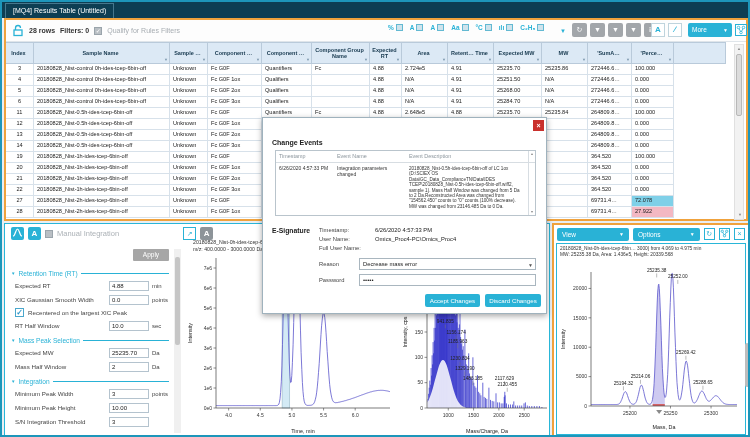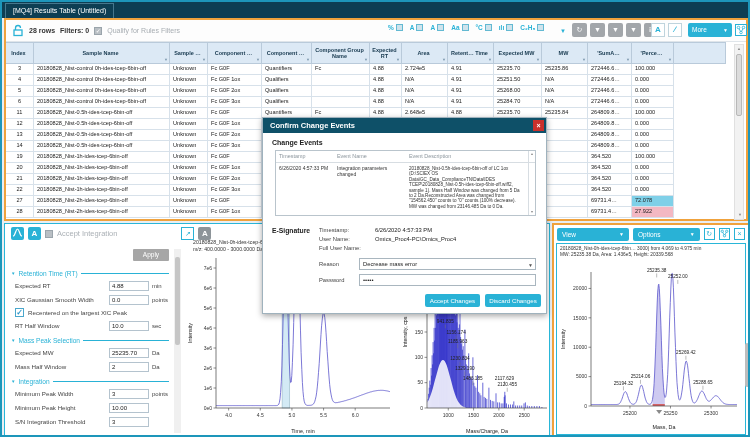--- a/index.html
+++ b/index.html
@@ -446,21 +446,21 @@
 
   <div class="bl-panel">
     <div class="mi-bar">
       <div class="mi-btn">
         <svg width="11" height="11" viewBox="0 0 11 11">
             <path d="M1 9 C3.5 9 3.5 2 5.5 2 C7.5 2 7.5 9 10 9" fill="none" stroke="#fff" stroke-width="1.2"></path>
           </svg>
       </div>
       <div class="mi-btn">A</div>
       <span class="chk"></span>
-      <span class="mi-label">Accept Integration</span>
+      <span class="mi-label">Manual Integration</span>
       <div class="mi-btn-outline" style="margin-left:60px">↗</div>
       <div class="mi-btn-grey">A</div>
     </div>
     <div class="apply-btn">Apply</div>
     <div class="settings" id="settings">
         <div class="sec-head">
           <span class="arrow">▼</span>
           <span class="t">Retention Time (RT)</span>
           <span class="rule"></span>
         </div>
@@ -790,21 +790,20 @@
           <text x="64.44444444444444" y="124.78070175438597" font-size="4.7" fill="#222" text-anchor="middle">25194.32</text>
           <line x1="143.93333333333334" y1="125.69298245614036" x2="143.93333333333334" y2="129.69298245614036" stroke="#777" stroke-width="0.5"></line>
           <text x="143.93333333333334" y="124.19298245614036" font-size="4.7" fill="#222" text-anchor="middle">25288.65</text>
           <path d="M97.13333333333334,150 h6 l-3,4 Z" fill="#8a8a8a"></path>
         </svg>
     </div>
     <div class="br-scroll"></div>
   </div>
 
   <div class="dialog">
-    <div class="dlg-title"><span>Confirm Change Events</span></div>
     <div class="dlg-close">×</div>
     <div class="dlg-h">Change Events</div>
     <div class="ev-table">
       <div class="ev-head">
         <span style="width:58px">Timestamp</span>
         <span style="width:72px">Event Name</span>
         <span style="flex:1">Event Description</span>
       </div>
       <div class="ev-row">
         <div class="ev-cell" style="width:58px">6/26/2020 4:57:33 PM</div>

